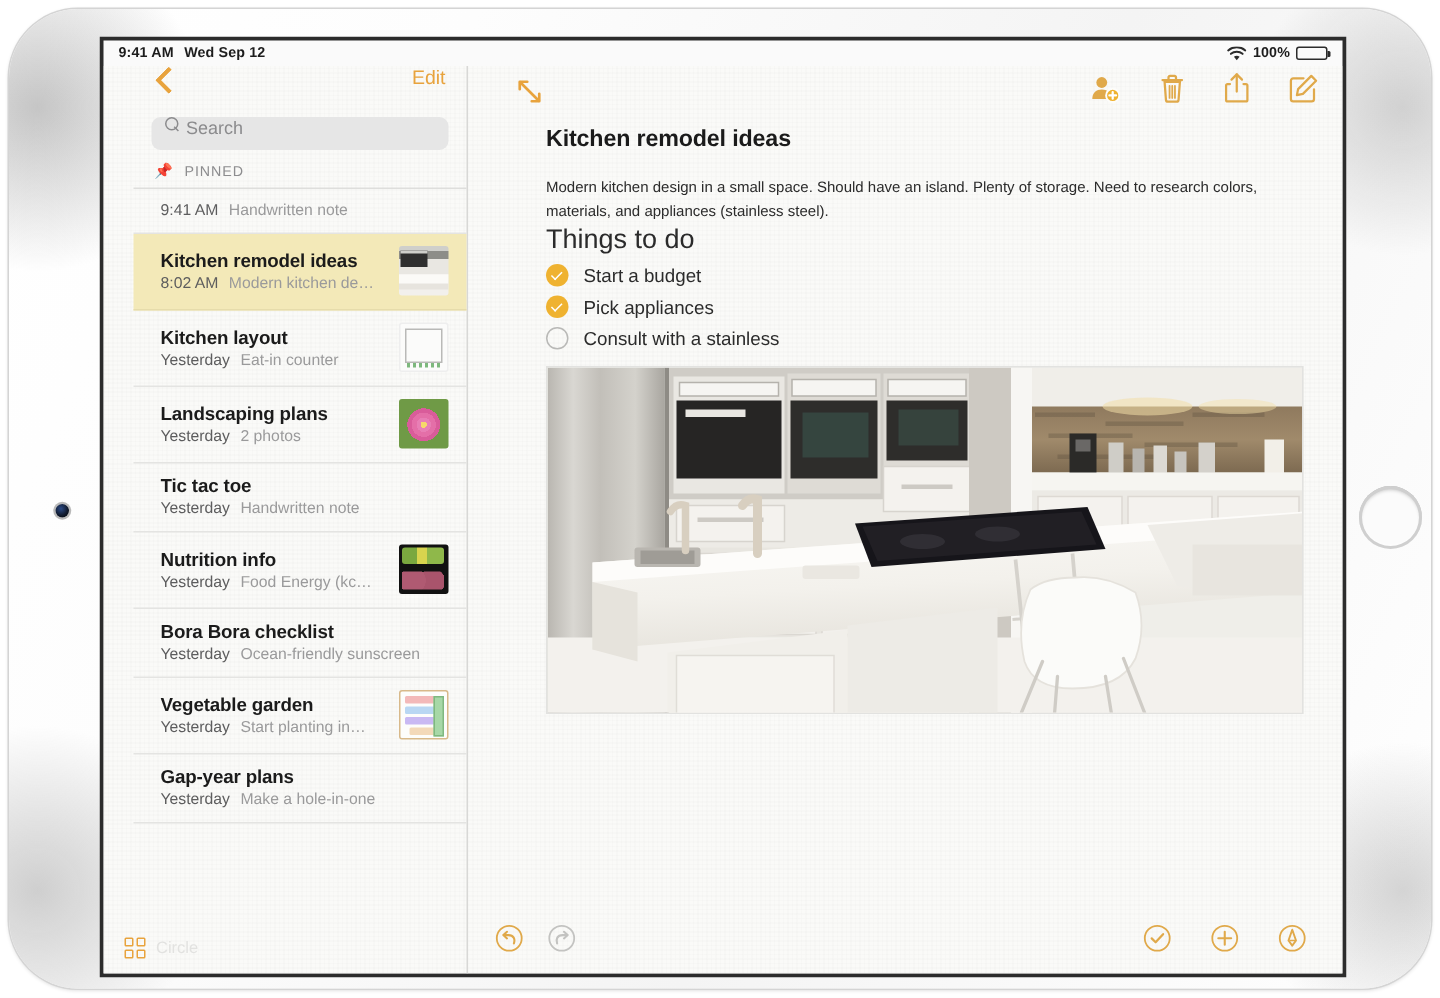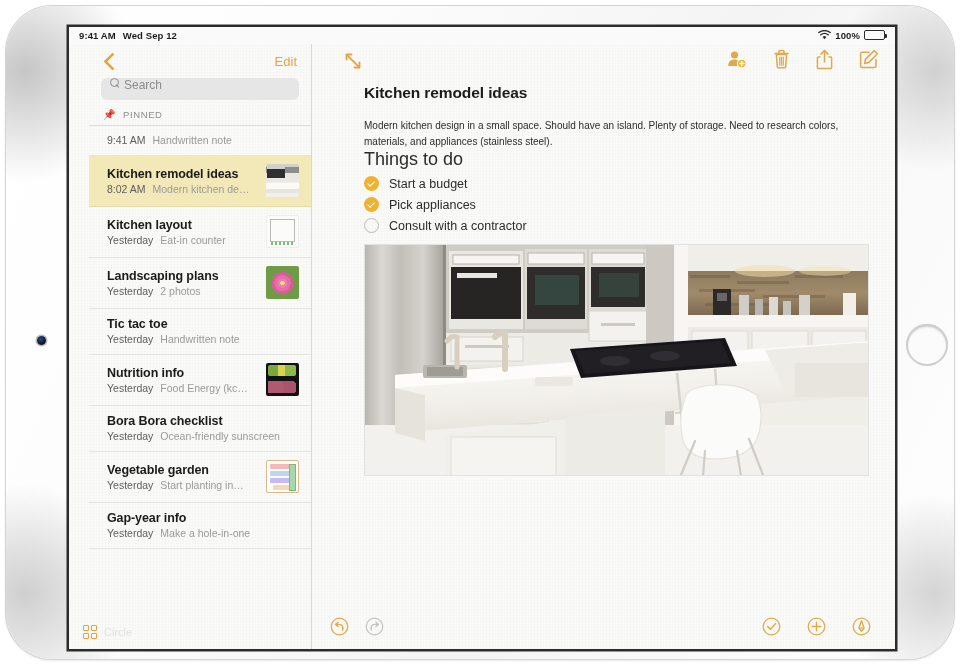--- a/index.html
+++ b/index.html
@@ -60,21 +60,21 @@
 
   
   #status-bar{
     position:absolute; left:0; top:0; width:100%; height:17px;
     display:flex; align-items:center; justify-content:space-between;
     padding:0 10px;
     font-size:9.5px; font-weight:bold; color:#1c1c1c;
     letter-spacing:.1px;
   }
   #status-left{ display:flex; gap:7px; align-items:center; }
-  #status-right{ display:flex; gap:4px; }
+  #status-right{ display:flex; gap:4px; align-items:center; }
   .battery{
     width:21px; height:9.5px; border:1px solid #2b2b2b; border-radius:2px;
     position:relative; padding:1px;
   }
   .battery::after{
     content:""; position:absolute; right:-3px; top:2.6px;
     width:2px; height:4px; background:#2b2b2b; border-radius:0 1px 1px 0;
   }
   .battery-fill{ height:100%; background:#2b2b2b; border-radius:1px; }
 
@@ -82,21 +82,21 @@
   #sidebar{
     position:absolute; left:0; top:17px; width:243px; bottom:0;
     border-right:1px solid #d8d8d6;
   }
   #detail{
     position:absolute; left:243px; top:17px; right:0; bottom:0;
   }
 
   
   #sidebar-nav{
-    height:34px; display:flex; align-items:center; justify-content:space-between;
+    height:34px; display:flex; align-items:flex-start; justify-content:space-between;
     padding:0 14px;
   }
   .chevron-back{
     width:11px; height:18px; position:relative; cursor:pointer;
   }
   .chevron-back::before{
     content:""; position:absolute; left:3px; top:3px;
     width:10px; height:10px;
     border-left:3px solid #E8A33D; border-bottom:3px solid #E8A33D;
     transform:rotate(45deg);
@@ -390,21 +390,21 @@
               <div class="note-row-title">Vegetable garden</div>
               <div class="note-row-sub">
                 <span>Yesterday</span>
                 <span class="snippet">Start planting in…</span>
               </div>
             </div>
             <div class="thumb thumb-garden"></div>
           </div>
           <div class="note-row">
             <div class="note-row-text">
-              <div class="note-row-title">Gap-year info</div>
+              <div class="note-row-title">Gap-year plans</div>
               <div class="note-row-sub">
                 <span>Yesterday</span>
                 <span class="snippet">Make a hole-in-one</span>
               </div>
             </div>
           </div>
         </div>
 
       <div id="sidebar-footer">
         <span class="grid-icon">
@@ -476,21 +476,21 @@
             <div class="todo-item">
               <span class="todo-box done"></span>
               <span class="todo-label">Start a budget</span>
             </div>
             <div class="todo-item">
               <span class="todo-box done"></span>
               <span class="todo-label">Pick appliances</span>
             </div>
             <div class="todo-item">
               <span class="todo-box open"></span>
-              <span class="todo-label">Consult with a contractor</span>
+              <span class="todo-label">Consult with a stainless</span>
             </div>
           </div>
 
         <div id="note-photo">
           <svg width="505" height="232" viewBox="0 0 505 232" preserveAspectRatio="none">
             <defs>
               <linearGradient id="fridge" x1="0" y1="0" x2="1" y2="0">
                 <stop offset="0%" stop-color="#b9b6b0"></stop>
                   <stop offset="22%" stop-color="#d9d7d2"></stop>
                 <stop offset="45%" stop-color="#c2bfb9"></stop>

